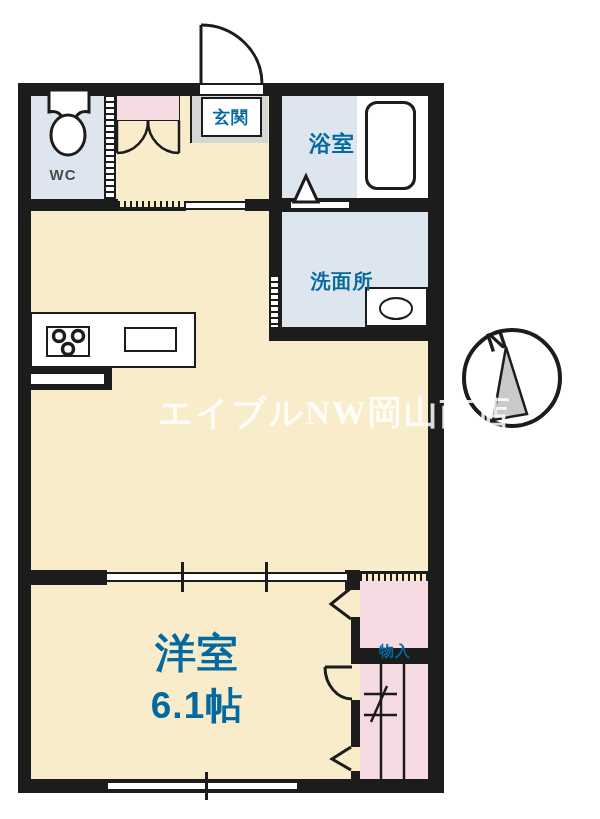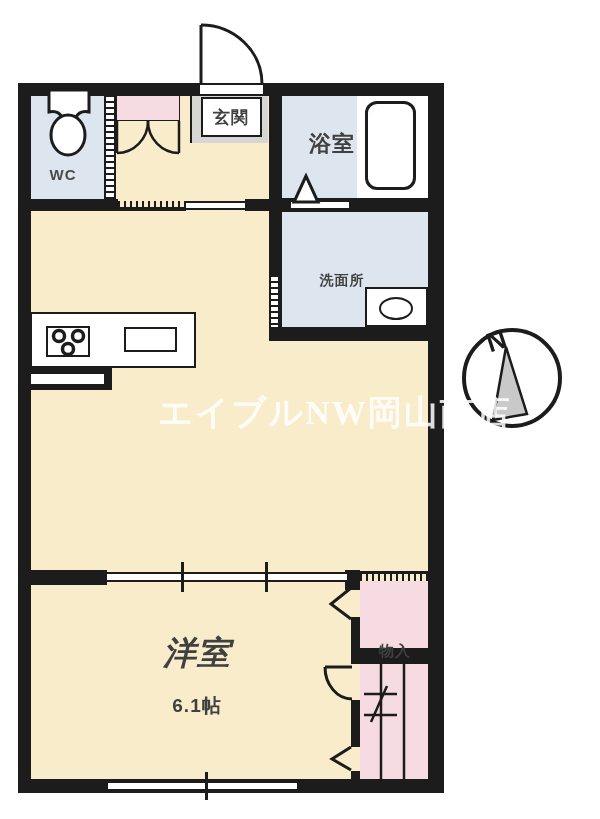--- a/index.html
+++ b/index.html
@@ -2,21 +2,21 @@
 <html><head>
 <meta charset="utf-8">
 <style>
   html,body{margin:0;padding:0;background:#ffffff;}
   .canvas{position:relative;width:600px;height:819px;background:#ffffff;overflow:hidden;
           font-family:"Liberation Sans","DejaVu Sans",sans-serif;}
   .abs{position:absolute;}
   .floor{position:absolute;}
   .wall{position:absolute;background:#1c1c1c;z-index:30;}
   .fixture{position:absolute;background:#ffffff;border:2px solid #1c1c1c;box-sizing:border-box;z-index:20;}
-  .label{position:absolute;color:#404040;font-weight:700;white-space:nowrap;z-index:45;
+  .label{position:absolute;color:#0369a1;font-weight:700;white-space:nowrap;z-index:45;
          transform:translate(-50%,-50%);letter-spacing:1px;}
   .thinline{position:absolute;background:#1c1c1c;z-index:32;}
   .opening{position:absolute;background:#ffffff;border-top:2px solid #1c1c1c;border-bottom:2px solid #1c1c1c;
            box-sizing:border-box;z-index:34;}
   .hatch-h{position:absolute;z-index:33;
            background:repeating-linear-gradient(90deg,#1c1c1c 0 2px,rgba(0,0,0,0) 2px 6px);
            border-bottom:4px solid #1c1c1c;box-sizing:border-box;}
   .hatch-v{position:absolute;z-index:33;background:#fff;
            background-image:repeating-linear-gradient(180deg,#1c1c1c 0 2px,rgba(0,0,0,0) 2px 6px);
            border-left:2px solid #1c1c1c;border-right:2px solid #1c1c1c;box-sizing:border-box;}
@@ -147,23 +147,23 @@
       <line x1="364" y1="715" x2="397" y2="715"></line>
       <line x1="387" y1="686" x2="371" y2="722"></line>
     </g>
 
     <polygon points="506,347 493,420 527,414" fill="#c9c9c9" stroke="#1c1c1c" stroke-width="2.5"></polygon>
   </svg>
 
   <div class="label" style="left:63px;top:174px;font-size:15px;color:#4a4a4a;">WC</div>
   <div class="label" style="left:231px;top:117px;font-size:17px;font-weight:600;">玄関</div>
   <div class="label" style="left:332px;top:144px;font-size:22px;font-weight:600;">浴室</div>
-  <div class="label" style="left:342px;top:281px;font-size:14px;font-weight:600;">洗面所</div>
-  <div class="label" style="left:197px;top:653px;font-size:33px;font-style:italic;">洋室</div>
-  <div class="label" style="left:197px;top:706px;font-size:19px;">6.1帖</div>
+  <div class="label" style="left:342px;top:281px;font-size:20px;font-weight:600;">洗面所</div>
+  <div class="label" style="left:197px;top:653px;font-size:41px;">洋室</div>
+  <div class="label" style="left:197px;top:706px;font-size:37px;">6.1帖</div>
   <div class="label" style="left:395px;top:651px;font-size:15px;font-weight:600;">物入</div>
 
   <div class="compass-circle"></div>
   <div class="compass-n">N</div>
 
   <div class="watermark">エイブルNW岡山南店</div>
 
 </div>
 
 </body></html>

